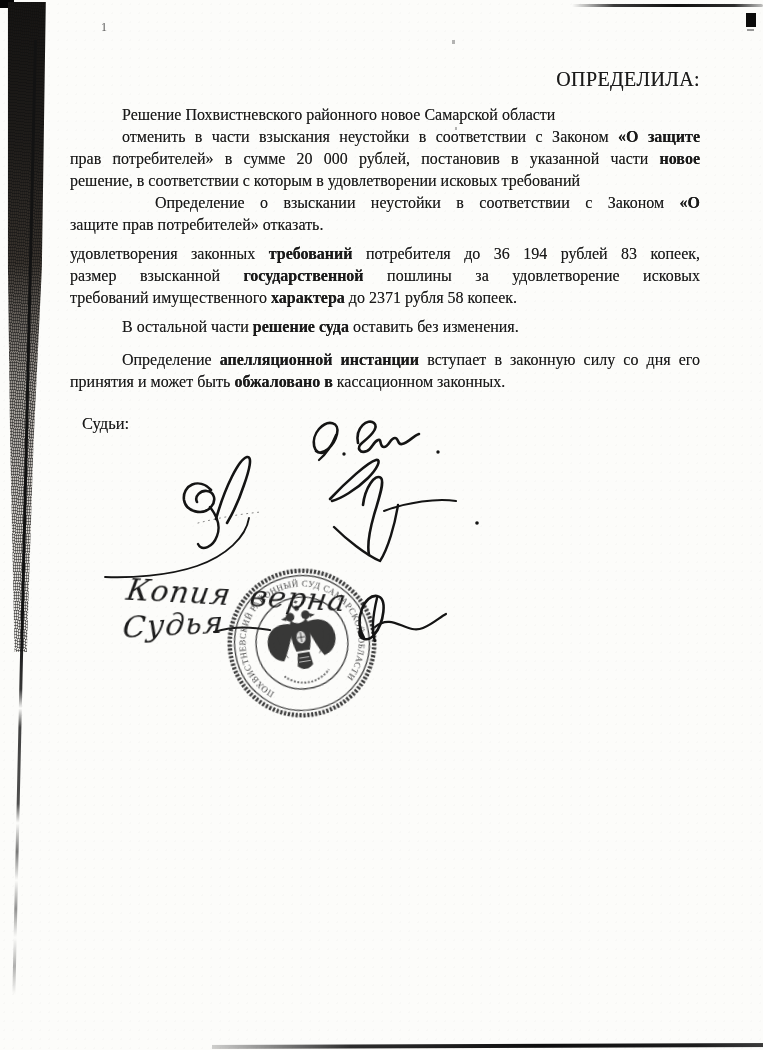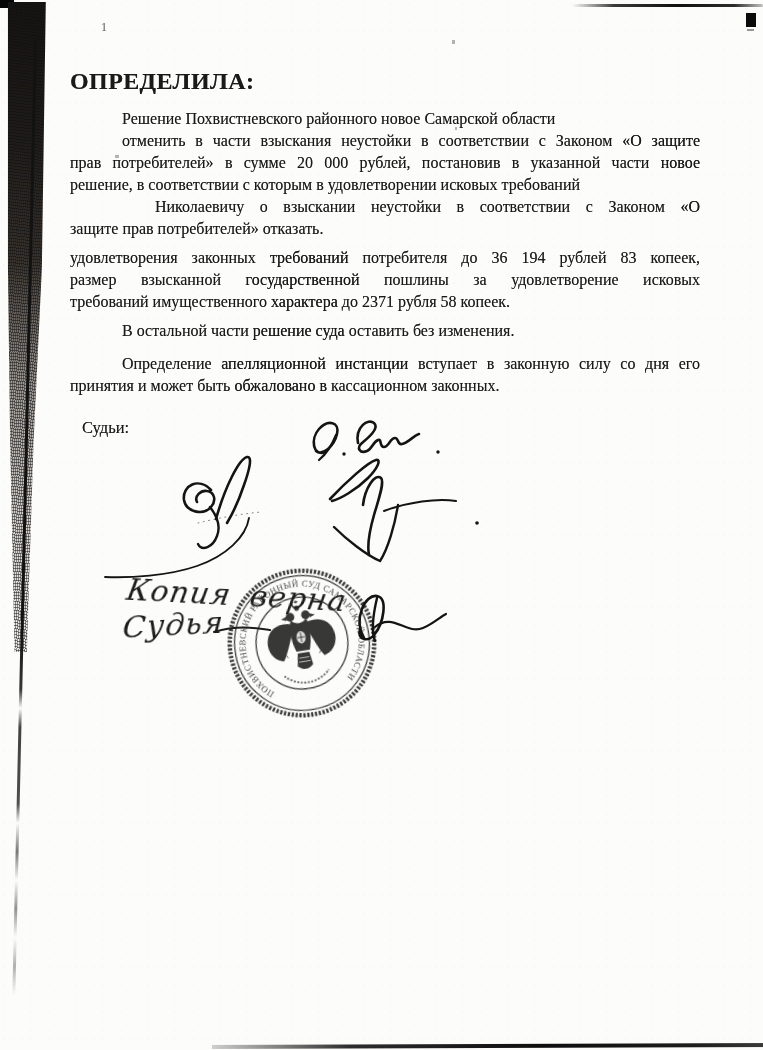--- a/index.html
+++ b/index.html
@@ -7,34 +7,34 @@
     position:relative;width:763px;height:1050px;overflow:hidden;
     background:#fcfcfa;
     background-image:radial-gradient(rgba(0,0,0,.015) 1px, transparent 1px);
     background-size:9px 9px;
     font-family:"Liberation Serif","DejaVu Serif",serif;
     color:#1a1a1a;
   }
   
   .doc{position:absolute;left:70px;top:60px;width:630px;}
   .title{
-    margin:8px 0 13px;text-align:left;
-    font-size:24px;font-weight:700;letter-spacing:.4px;
+    margin:8px 0 13px;text-align:right;
+    font-size:20px;font-weight:400;letter-spacing:.4px;
     text-shadow:0 0 .4px rgba(0,0,0,.55);
   }
   .para{margin:0;}
   .para + .para{margin-top:7px;}
   .para:nth-child(4){margin-top:11px;}
   .line{
     line-height:22px;height:22px;font-size:16px;
     text-shadow:0 0 .4px rgba(0,0,0,.5);
     overflow:visible;
   }
   .line.just{text-align:justify;text-align-last:justify;-moz-text-align-last:justify;}
-  .bd{font-weight:400;text-shadow:0 0 .6px rgba(0,0,0,.8);}
+  .bd{font-weight:700;text-shadow:0 0 .6px rgba(0,0,0,.8);}
   .sig-label{
     font-size:16.5px;line-height:22px;
     text-shadow:0 0 .4px rgba(0,0,0,.5);
   }
   .sig-label.presiding{margin-top:20px;}
   .sig-label.judges{margin-top:20px;margin-left:12px;}
   
   .handw{
     position:absolute;font-style:italic;color:#1c1c1c;
     font-family:"DejaVu Serif","Liberation Serif",serif;
@@ -99,21 +99,21 @@
 <div class="page">
 
   <div class="doc">
     <div class="title">ОПРЕДЕЛИЛА:</div>
     <div id="paragraphs">
         <div class="para">
           <div class="line" style="padding-left: 52px;"><span>Решение Похвистневского районного новое Самарской области</span></div>
           <div class="line just" style="padding-left: 52px;"><span>отменить в части взыскания неустойки в соответствии с Законом </span><span class="bd">«О защите</span></div>
           <div class="line just" style="padding-left: 0px;"><span>прав потребителей» в сумме 20 000 рублей, постановив в указанной части </span><span class="bd">новое</span></div>
           <div class="line" style="padding-left: 0px;"><span>решение, в соответствии с которым в удовлетворении исковых требований</span></div>
-          <div class="line just" style="padding-left: 85px;"><span>Николаевичу о взыскании неустойки в соответствии с Законом </span><span class="bd">«О</span></div>
+          <div class="line just" style="padding-left: 85px;"><span>Определение о взыскании неустойки в соответствии с Законом </span><span class="bd">«О</span></div>
           <div class="line" style="padding-left: 0px;"><span>защите прав потребителей» отказать.</span></div>
         </div>
         <div class="para">
           <div class="line just" style="padding-left: 0px;"><span>удовлетворения законных </span><span class="bd">требований</span><span> потребителя до 36 194 рублей 83 копеек,</span></div>
           <div class="line just" style="padding-left: 0px;"><span>размер взысканной </span><span class="bd">государственной</span><span> пошлины за удовлетворение исковых</span></div>
           <div class="line" style="padding-left: 0px;"><span>требований имущественного </span><span class="bd">характера</span><span> до 2371 рубля 58 копеек.</span></div>
         </div>
         <div class="para">
           <div class="line" style="padding-left: 52px;"><span>В остальной части </span><span class="bd">решение суда</span><span> оставить без изменения.</span></div>
         </div>

